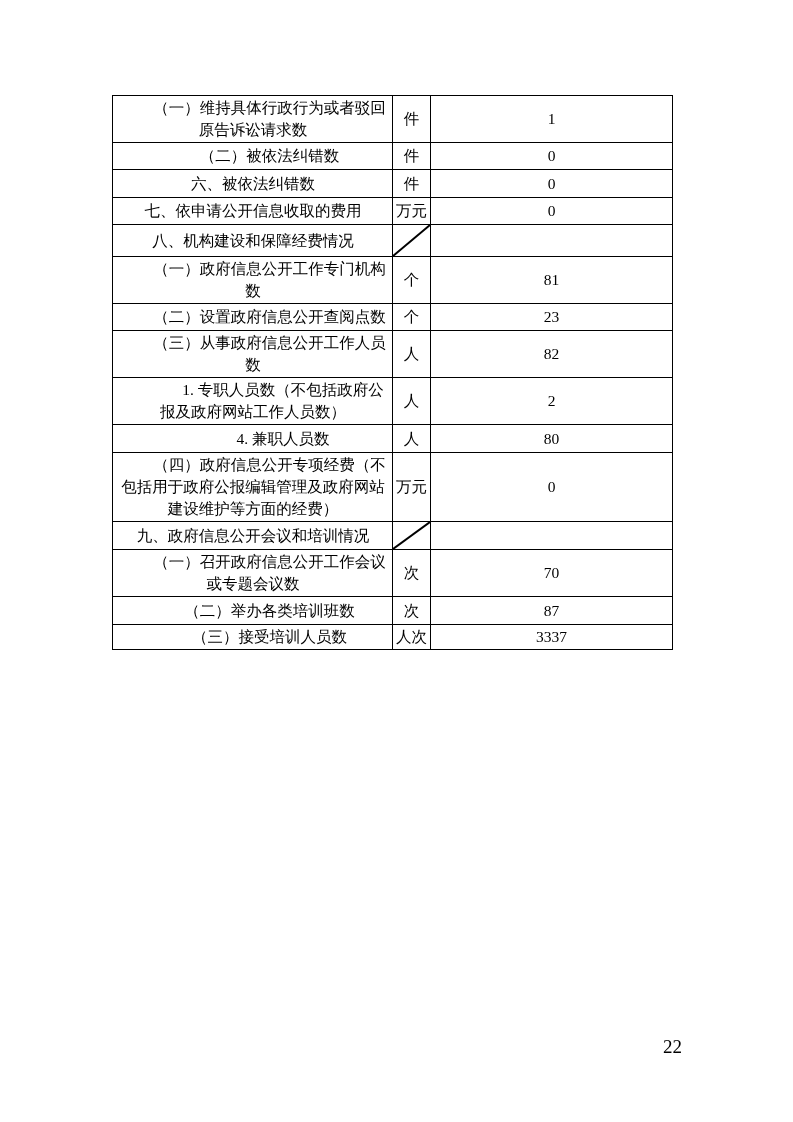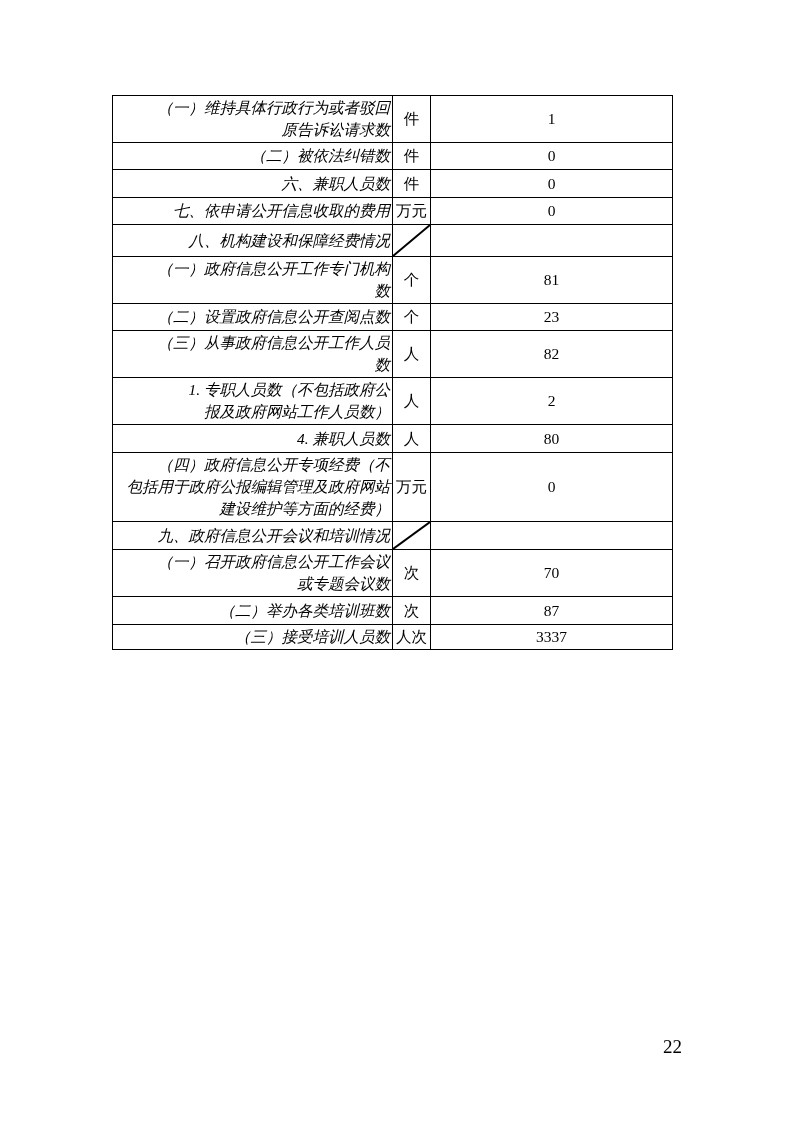--- a/index.html
+++ b/index.html
@@ -26,23 +26,22 @@
   }
   table.report td {
     border: 1px solid #000000;
     font-size: 15.5px;
     line-height: 22px;
     vertical-align: middle;
     overflow: hidden;
   }
   td.label {
     padding: 1px 2px 1px 3px;
-    text-align: right;
+    text-align: center;
     word-break: break-all;
-    font-style: italic;
   }
   td.label.lvl1 { text-indent: 0; }
   td.label.lvl2 { text-indent: 33px; }
   td.label.lvl3 { text-indent: 60px; }
   td.unit {
     text-align: center;
     padding: 0;
     position: relative;
   }
   td.value {
@@ -96,21 +95,21 @@
           <td class="label lvl2">（一）维持具体行政行为或者驳回原告诉讼请求数</td>
           <td class="unit">件</td>
           <td class="value">1</td>
         </tr>
         <tr class="h1">
           <td class="label lvl2">（二）被依法纠错数</td>
           <td class="unit">件</td>
           <td class="value">0</td>
         </tr>
         <tr class="h3">
-          <td class="label lvl1">六、兼职人员数</td>
+          <td class="label lvl1">六、被依法纠错数</td>
           <td class="unit">件</td>
           <td class="value">0</td>
         </tr>
         <tr class="h4">
           <td class="label lvl1">七、依申请公开信息收取的费用</td>
           <td class="unit">万元</td>
           <td class="value">0</td>
         </tr>
         <tr class="h5">
           <td class="label lvl1">八、机构建设和保障经费情况</td>

